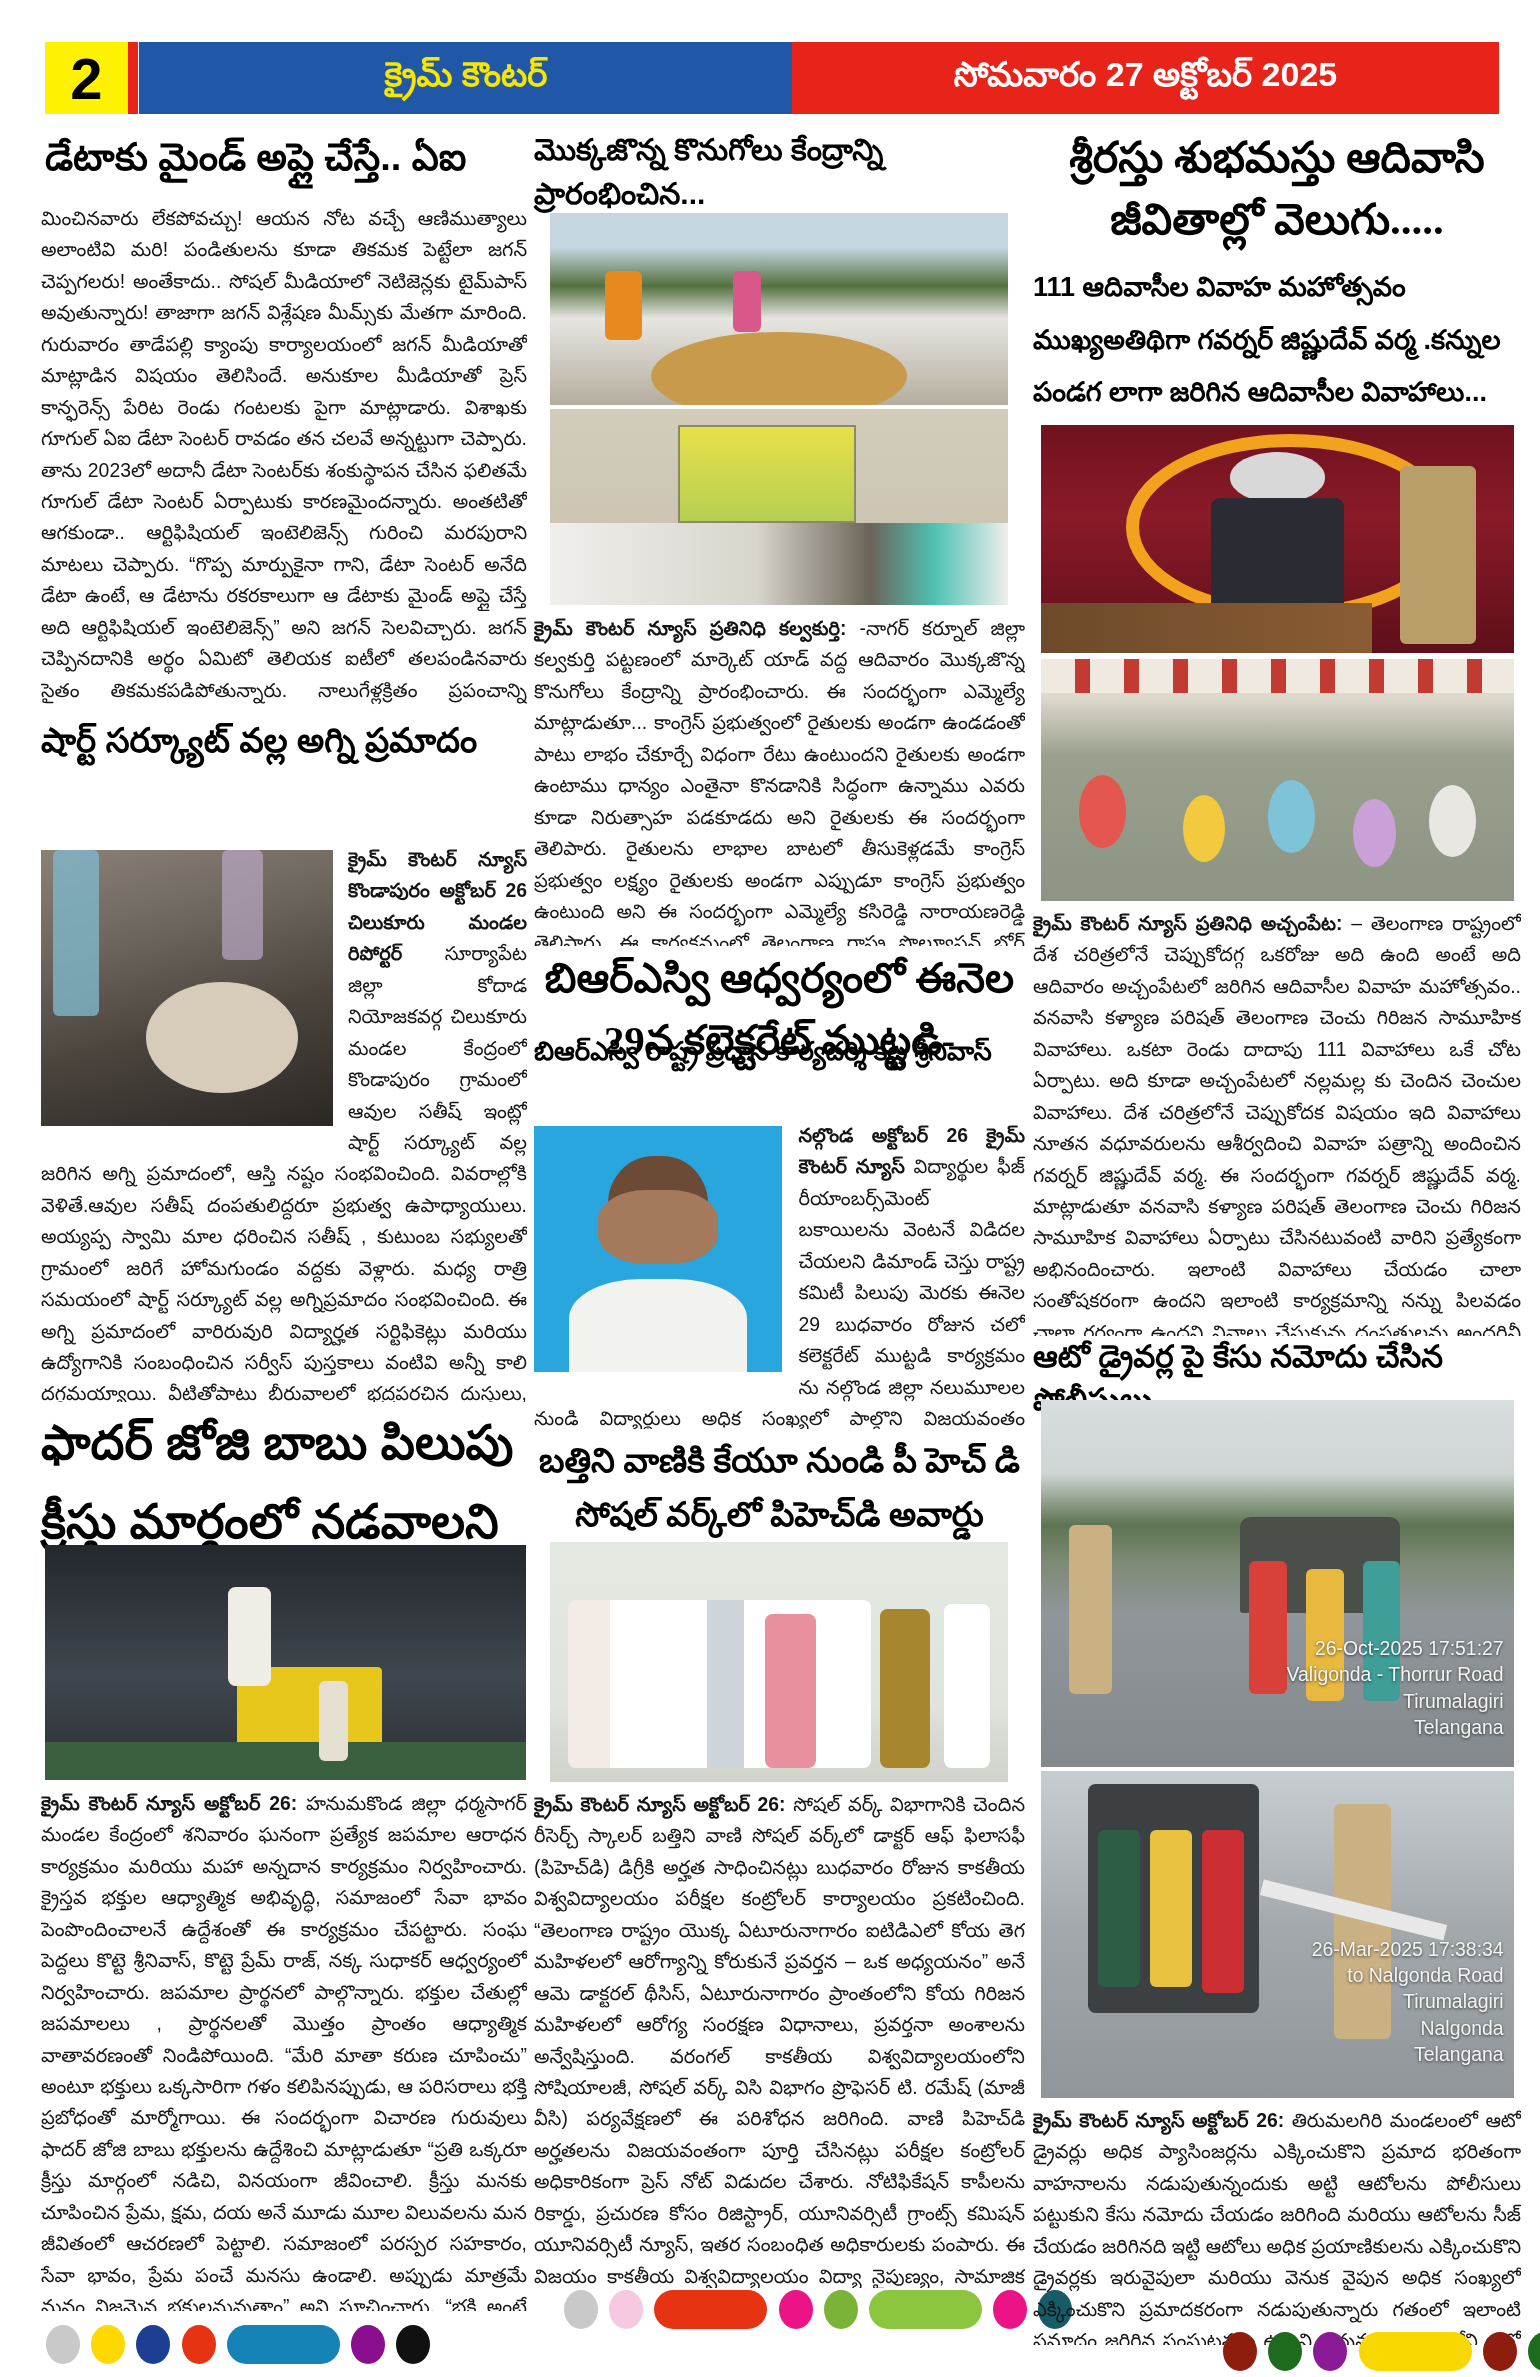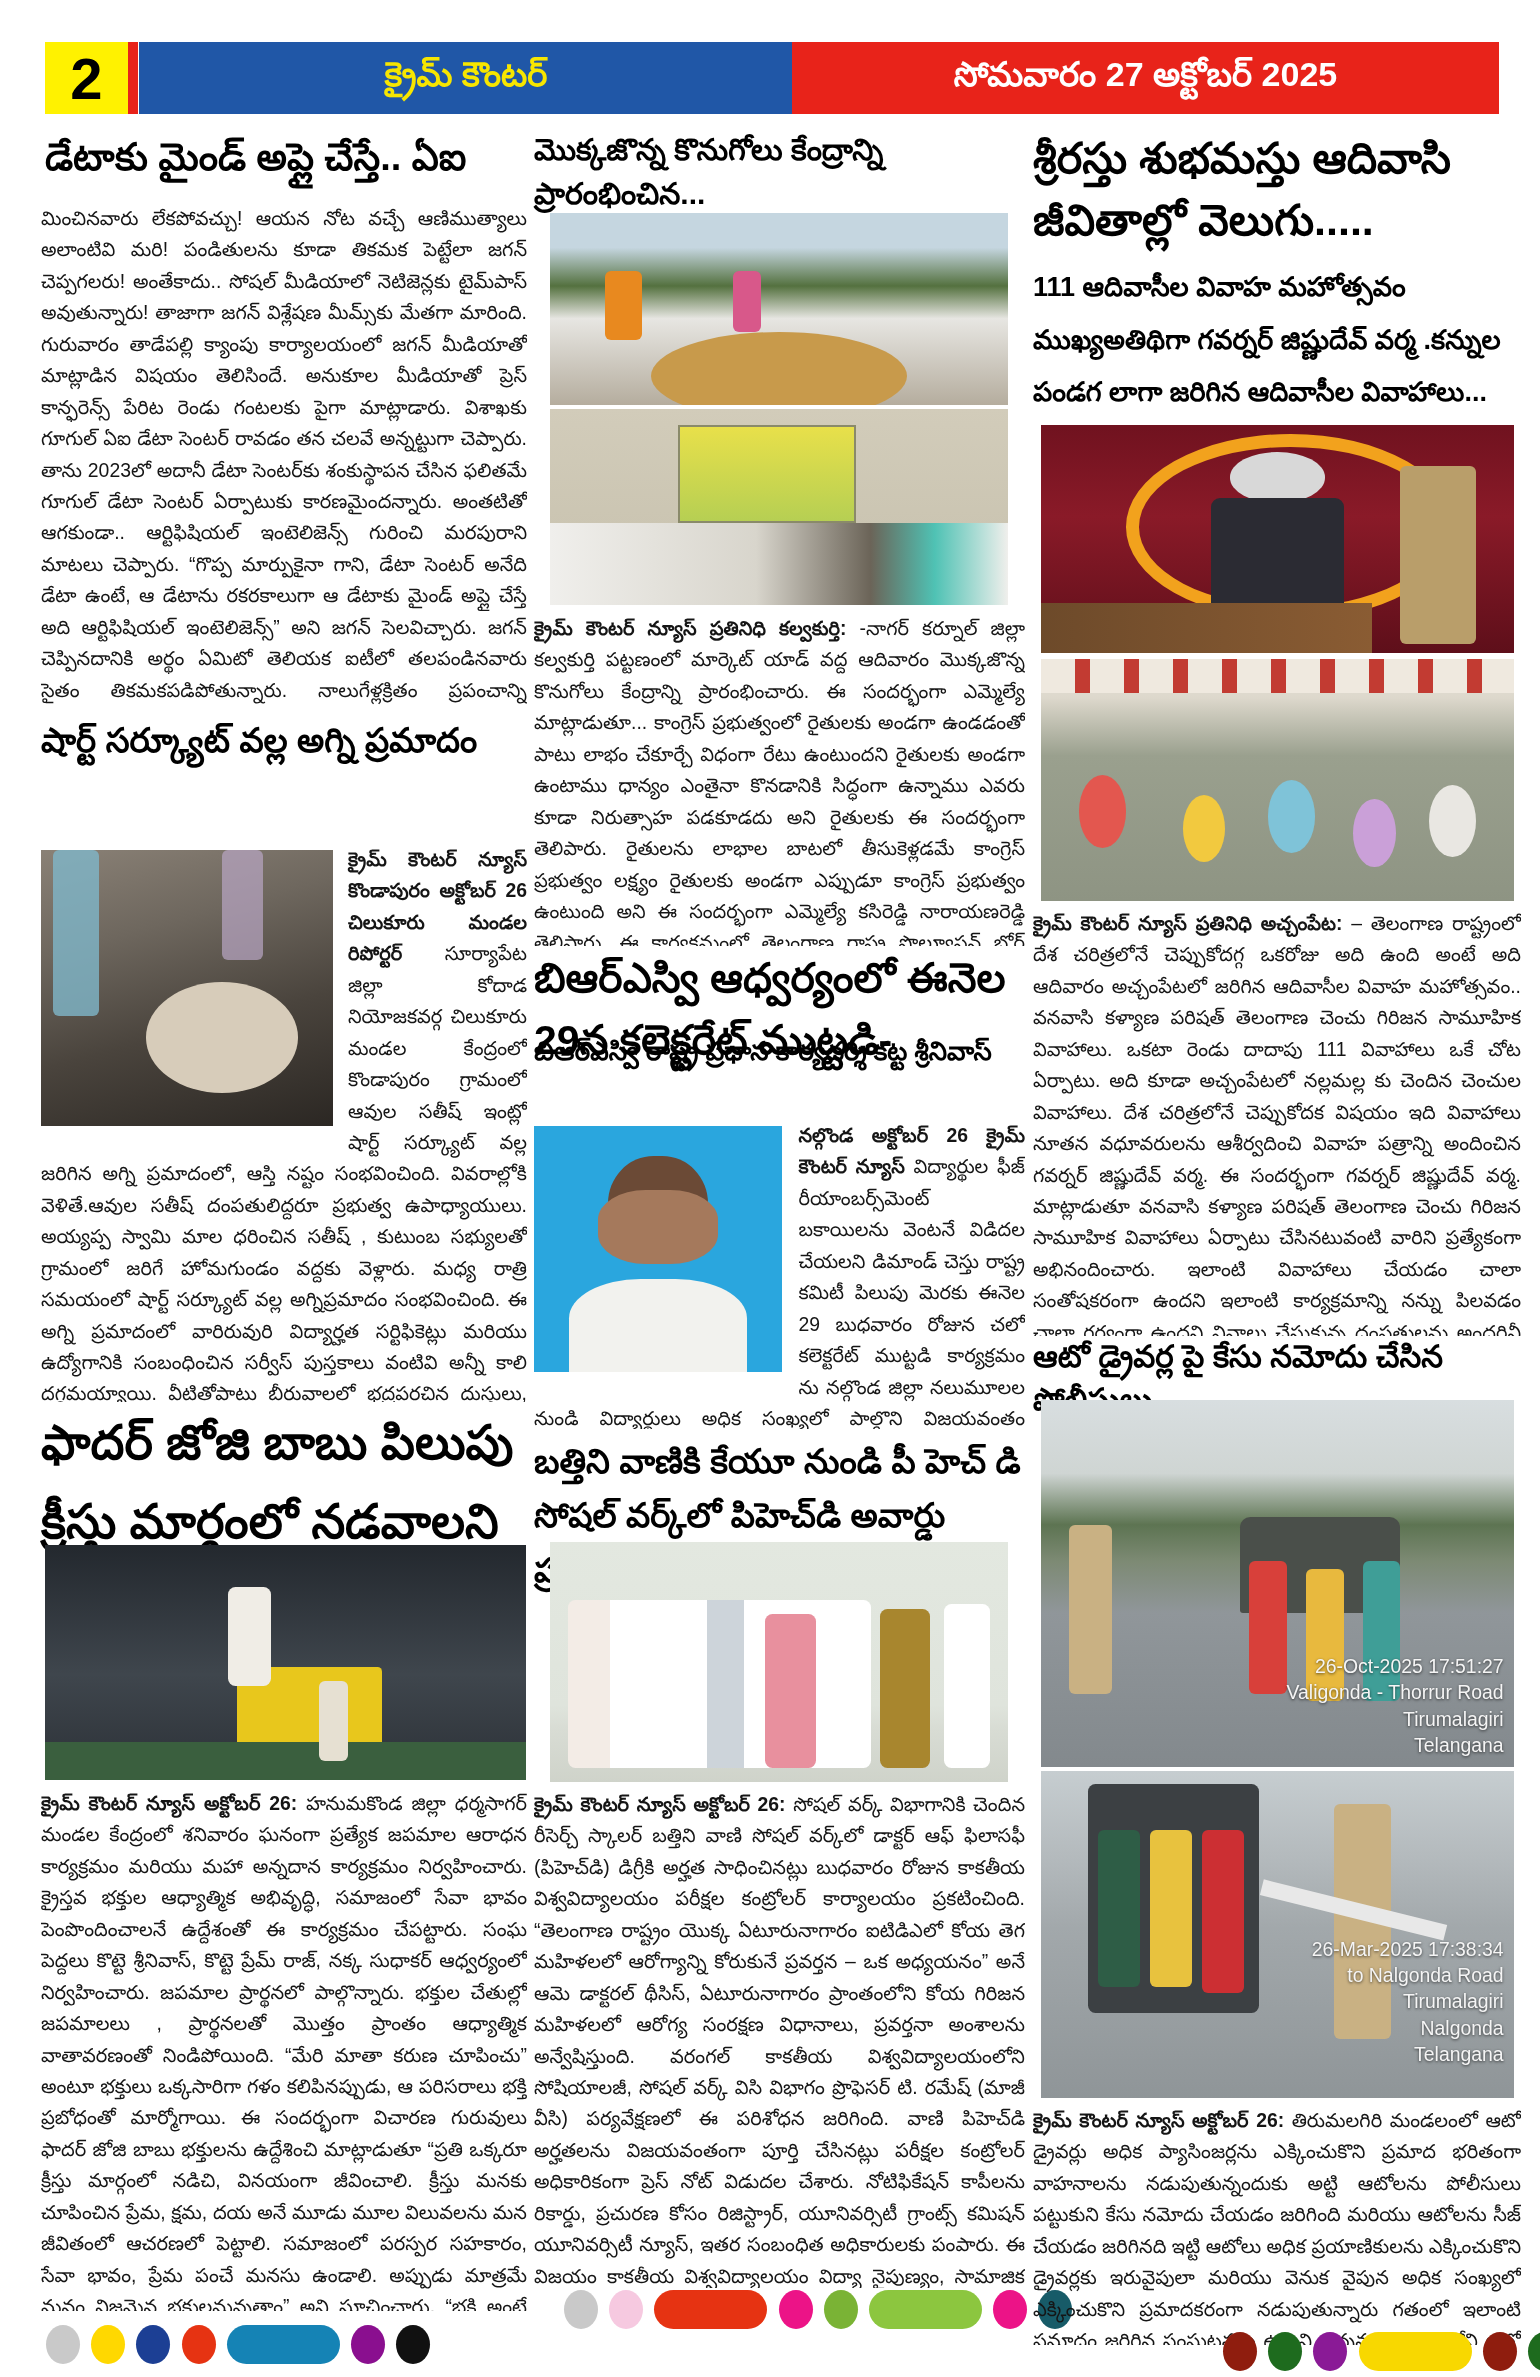--- a/index.html
+++ b/index.html
@@ -11,21 +11,21 @@
     font-size:58px;font-weight:bold;display:flex;align-items:center;justify-content:center;}
   .hdr-redstrip{left:128px;top:42px;width:10.4px;height:72px;background:#e8231a;}
   .hdr-blue{left:139px;top:42px;width:654px;height:72px;background:#2057a7;color:#f7e600;
     font-size:34px;font-weight:bold;display:flex;align-items:center;justify-content:center;}
   .hdr-red{left:792px;top:42px;width:707px;height:72px;background:#e8231a;color:#ffffff;
     font-size:34px;font-weight:bold;display:flex;align-items:center;justify-content:center;}
   
   .headline{font-weight:bold;color:#000;}
   .body-text{font-size:19.4px;line-height:1.62;text-align:justify;color:#151515;overflow:hidden;}
   .dateline{font-weight:bold;}
-  .center{text-align:left;}
+  .center{text-align:center;font-family:Liberation Serif, serif;}
   .hl-line{display:block;}
   
   .photo{position:absolute;overflow:hidden;background:#9a9a9a;}
   .pel{position:absolute;}
   .wm{position:absolute;right:10.4px;color:#f5f5f5;font-size:19.4px;line-height:1.35;text-align:right;
       text-shadow:0 0.7px 3px rgba(0,0,0,0.65);}
   .wm span{display:block;}
   
   .shapes{position:absolute;display:flex;align-items:center;}
   .shape{display:inline-block;margin-right:11.2px;}
@@ -189,21 +189,21 @@
   <div class="abs headline" style="left:1033px;top:1339px;width:488px;font-size:31px;">
     <span>ఆటో డ్రైవర్ల పై కేసు నమోదు చేసిన పోలీసులు</span>
   </div>
   <div class="photo" style="left:1041px;top:1400px;width:473px;height:367px;
        background:linear-gradient(#d8dee0 0%,#cfd5d3 20%,#5d7452 34%,#7d8a74 44%,#90969a 58%,#83898d 100%);">
     <div class="pel" style="left:6%;top:34%;width:9%;height:46%;background:#c9b183;border-radius:6px;"></div>
     <div class="pel" style="left:42%;top:32%;width:34%;height:26%;background:#4a4f4a;border-radius:10.4px 10.4px 3px 3px;"></div>
     <div class="pel" style="left:44%;top:44%;width:8%;height:36%;background:#d8403a;border-radius:6px;"></div>
     <div class="pel" style="left:56%;top:46%;width:8%;height:36%;background:#e8b93e;border-radius:6px;"></div>
     <div class="pel" style="left:68%;top:44%;width:8%;height:38%;background:#3f9e97;border-radius:6px;"></div>
-    <div class="wm" style="bottom:9px;">
+    <div class="wm" style="bottom:27px;">
       <span>26-Oct-2025 17:51:27</span>
       <span>Valigonda - Thorrur Road</span>
       <span>Tirumalagiri</span>
       <span>Telangana</span>
     </div>
   </div>
   <div class="photo" style="left:1041px;top:1771px;width:473px;height:327px;
        background:linear-gradient(#c6cdd0 0%,#b4babd 26%,#a2a8ab 48%,#8f9598 100%);">
     <div class="pel" style="left:10%;top:4%;width:36%;height:70%;background:#3c4043;border-radius:7.5px;"></div>
     <div class="pel" style="left:12%;top:18%;width:9%;height:48%;background:#2e5d46;border-radius:6px;"></div>

